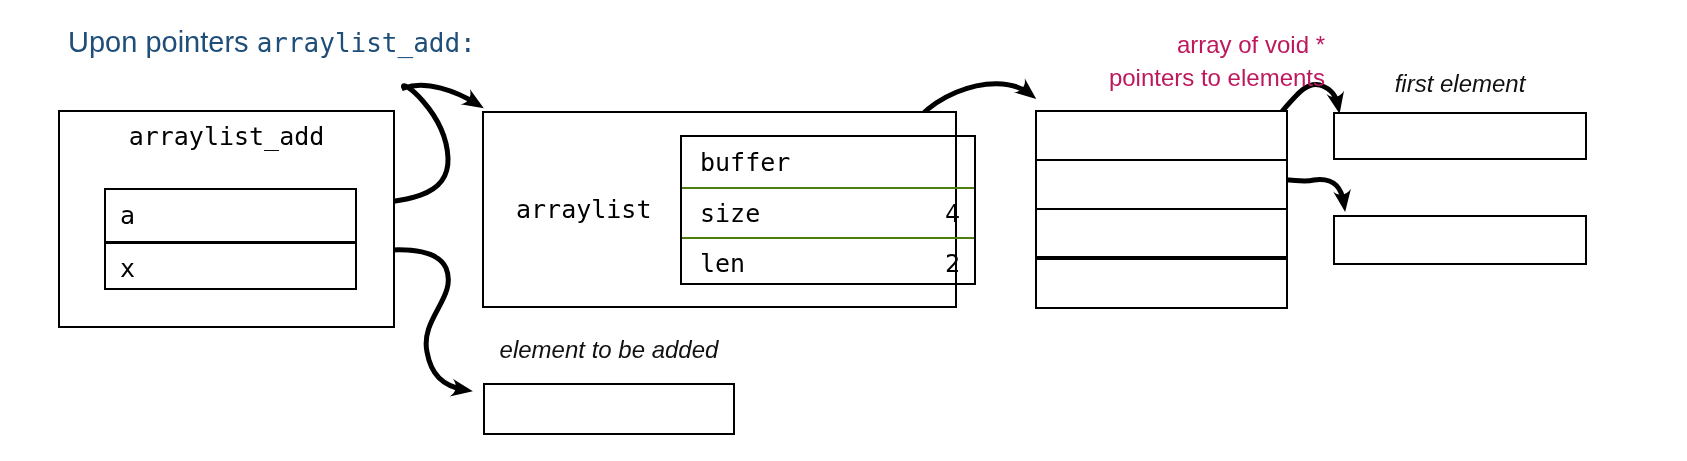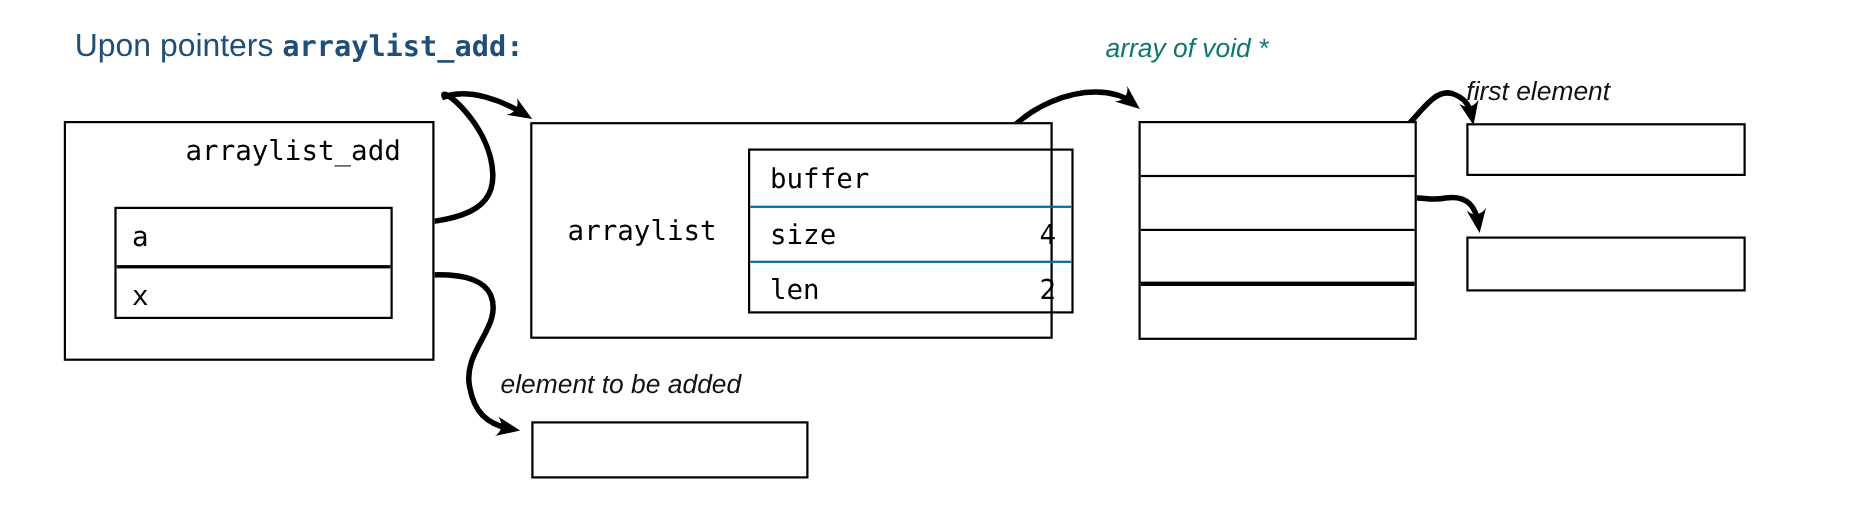--- a/index.html
+++ b/index.html
@@ -18,64 +18,64 @@
   #slide-title {
     left: 68px; top: 26px; height: 40px;
     white-space: nowrap; color: #1F4E79;
   }
   #slide-title .t-sans {
     font-family: "Liberation Sans", sans-serif;
     font-size: 29px; vertical-align: baseline;
   }
   #slide-title .t-mono {
     font-family: "DejaVu Sans Mono", monospace;
-    font-size: 26px; vertical-align: baseline; font-weight: bold;
+    font-size: 26px; vertical-align: baseline;
   }
 
   
   .box { border: 2px solid #000; background: #fff; }
 
   
   #stack-frame { left: 58px; top: 110px; width: 337px; height: 218px; }
   #stack-frame-title {
     left: 0; top: 10px; width: 100%;
-    text-align: center; font-size: 25px; margin-left: 40px;
+    text-align: center; font-size: 25px;
   }
   #frame-slots { left: 44px; top: 76px; width: 253px; height: 102px; border: 2px solid #000; }
   .frame-slot { box-sizing: border-box; height: 51px; display: flex; align-items: center; padding-left: 14px; font-size: 25px; }
   .frame-slot + .frame-slot { border-top: 3px solid #000; }
 
   
   #struct-box { left: 482px; top: 111px; width: 475px; height: 197px; }
   #struct-label {
     left: 16px; top: 0; height: 100%;
     display: flex; align-items: center; font-size: 25px; margin-left: 16px;
   }
   #struct-fields { left: 196px; top: 22px; width: 296px; height: 150px; border: 2px solid #000; text-align: right; }
   .struct-field { box-sizing: border-box; height: 50px; display: flex; align-items: center; justify-content: space-between; padding: 0 14px 0 18px; font-size: 25px; }
-  .struct-field + .struct-field { border-top: 2px solid #0369a1; }
+  .struct-field + .struct-field { border-top: 2px solid #4d7c0f; }
 
   
   #pointer-array-caption {
     left: 1005px; top: 28px; width: 320px;
-    text-align: left;
+    text-align: right;
     font-family: "Liberation Sans", sans-serif;
-    font-style: italic; font-size: 24px; line-height: 33px;
-    color: #0f766e;
+    font-size: 24px; line-height: 33px;
+    color: #be185d;
   }
   #pointer-array { left: 1035px; top: 110px; width: 253px; height: 199px; display: flex; flex-direction: column; }
   .pa-cell { flex: 1 1 auto; }
   .pa-cell + .pa-cell { border-top: 2px solid #000; }
   .pa-cell.thick-top { border-top: 4px solid #000; }
 
   
   .elem-label {
     font-family: "Liberation Sans", sans-serif;
     font-style: italic; font-size: 24px; color: #111;
-    white-space: nowrap;
+    text-align: center; white-space: nowrap;
   }
   #first-element-label  { left: 1333px; top: 70px;  width: 254px; }
   #first-element-box    { left: 1333px; top: 112px; width: 254px; height: 48px; }
   #second-element-label { left: 1333px; top: 182px; width: 254px; }
   #second-element-box   { left: 1333px; top: 215px; width: 254px; height: 50px; }
 
   
   #element-to-add-label { left: 455px; top: 336px; width: 308px; }
   #element-to-add-box   { left: 483px; top: 383px; width: 252px; height: 52px; }
 
@@ -130,20 +130,21 @@
       </div>
       <div class="struct-field">
         <span>len</span>
         <span>2</span>
       </div>
     </div>
   </div>
 
   <div class="abs" id="pointer-array-caption">
     <div>array of void *</div>
+    <div>pointers to elements</div>
   </div>
   <div class="abs box" id="pointer-array">
     <div class="pa-cell"></div>
     <div class="pa-cell"></div>
     <div class="pa-cell"></div>
     <div class="pa-cell thick-top"></div>
   </div>
 
   <div class="abs elem-label" id="first-element-label">first element</div>
   <div class="abs box" id="first-element-box"></div>

